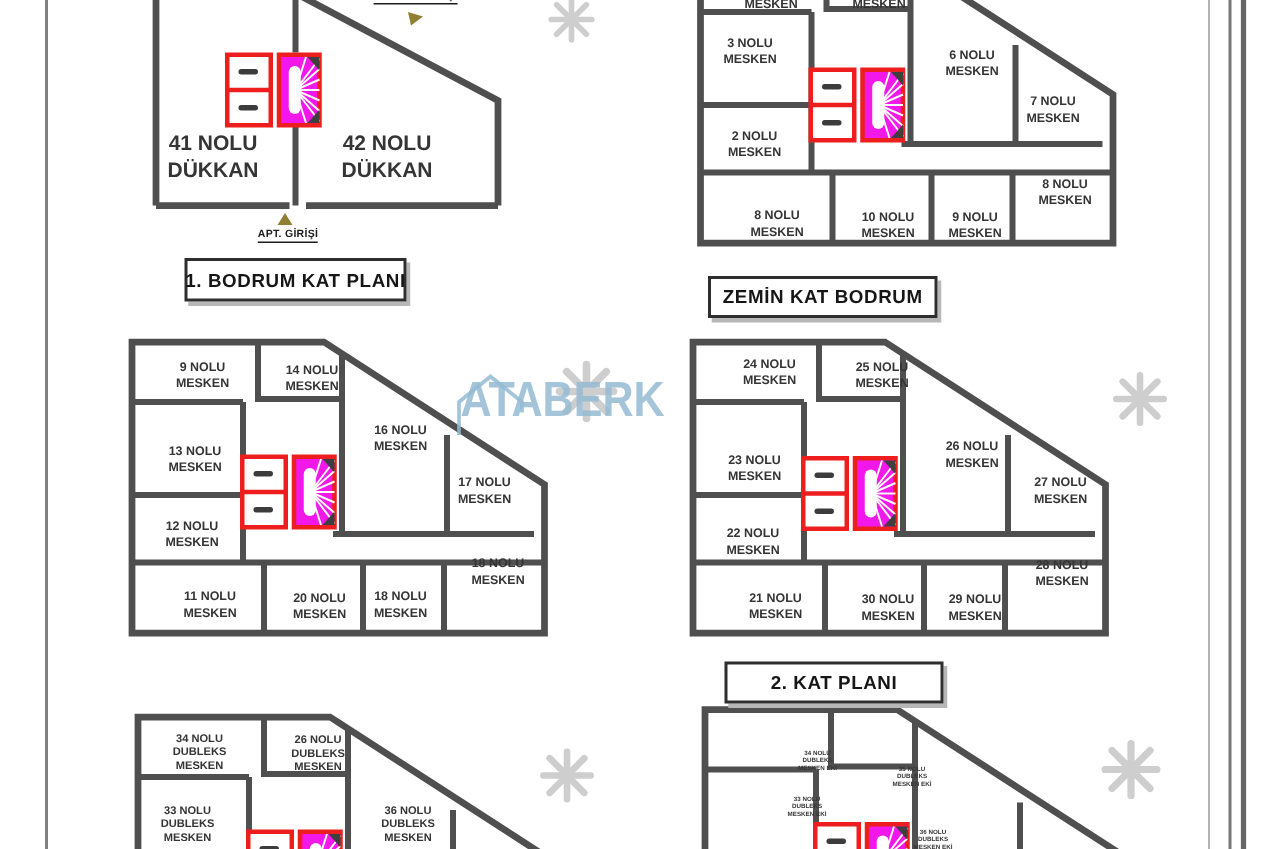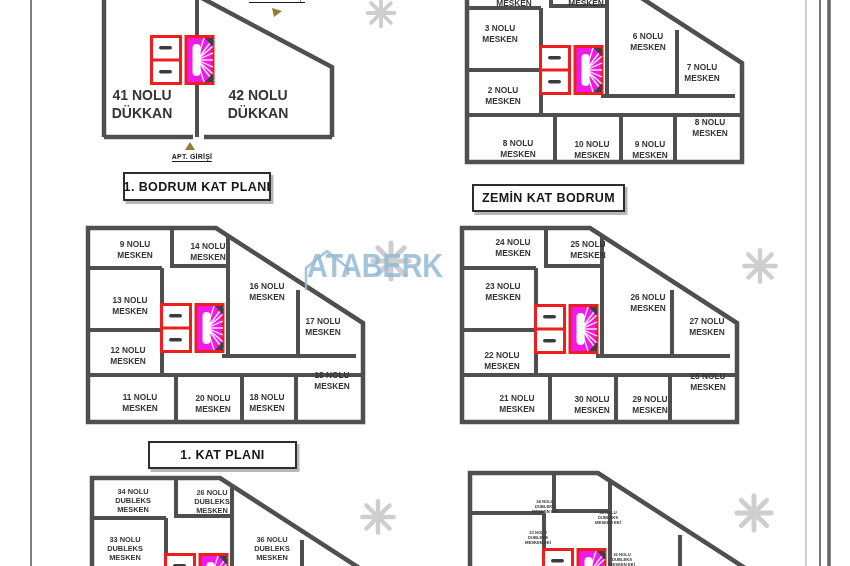--- a/index.html
+++ b/index.html
@@ -147,21 +147,21 @@
 MESKEN</div>
   <div class="lbl s8" style="left:267px;top:403px">18 NOLU
 MESKEN</div>
 
   <div class="lbl s8" style="left:513px;top:248px">24 NOLU
 MESKEN</div>
   <div class="lbl s8" style="left:588px;top:250px">25 NOLU
 MESKEN</div>
   <div class="lbl s8" style="left:648px;top:303px">26 NOLU
 MESKEN</div>
-  <div class="lbl s8" style="left:503px;top:292px">23 NOLU
+  <div class="lbl s8" style="left:503px;top:312px">23 NOLU
 MESKEN</div>
   <div class="lbl s8" style="left:707px;top:327px">27 NOLU
 MESKEN</div>
   <div class="lbl s8" style="left:502px;top:361px">22 NOLU
 MESKEN</div>
   <div class="lbl s8" style="left:708px;top:382px">28 NOLU
 MESKEN</div>
   <div class="lbl s8" style="left:517px;top:404px">21 NOLU
 MESKEN</div>
   <div class="lbl s8" style="left:592px;top:405px">30 NOLU
@@ -193,17 +193,17 @@
 MESKEN EKİ</div>
   <div class="lbl tiny" style="left:622px;top:560px">36 NOLU
 DUBLEKS
 MESKEN EKİ</div>
 
   <div class="ent" style="left:277px;top:-6px">DÜKKAN GİRİŞİ</div>
   <div class="ent" style="left:192px;top:153px">APT. GİRİŞİ</div>
 
   <div class="title" style="left:123px;top:172px;width:144px;height:25px">1. BODRUM KAT PLANI</div>
   <div class="title" style="left:472px;top:184px;width:149px;height:24px">ZEMİN KAT BODRUM</div>
-  <div class="title" style="left:148px;top:441px;width:145px;height:24px">1. KAT PLANI</div>
+  <div class="title" style="left:483px;top:441px;width:142px;height:24px">2. KAT PLANI</div>
 
   <div class="wm-text">ATABERK</div>
 
 </div>
 
 </body></html>

